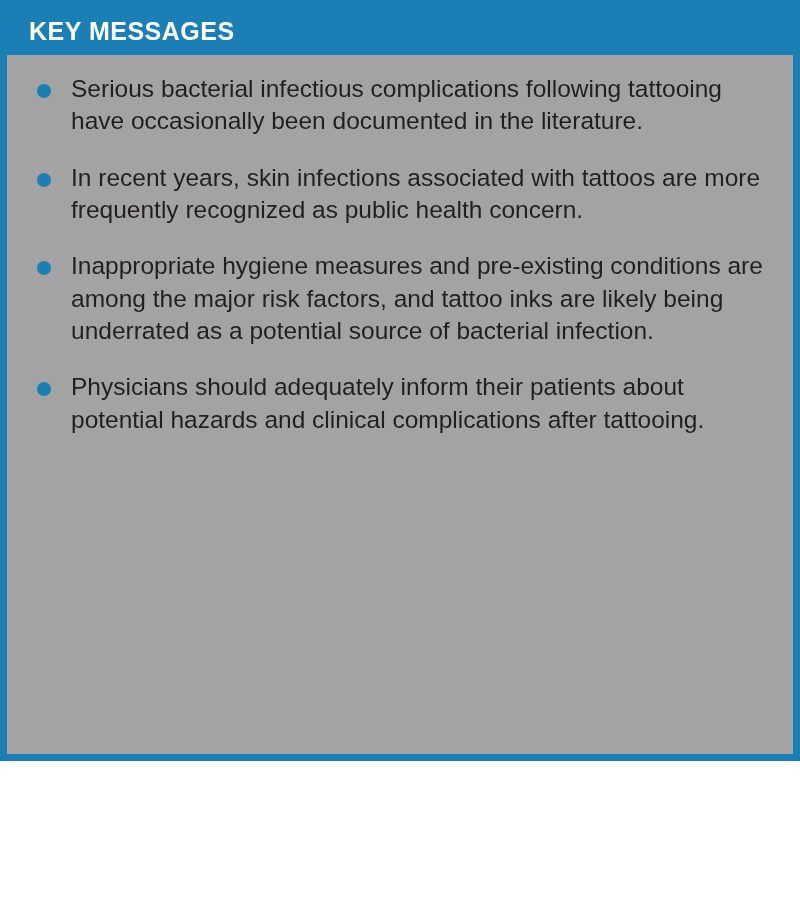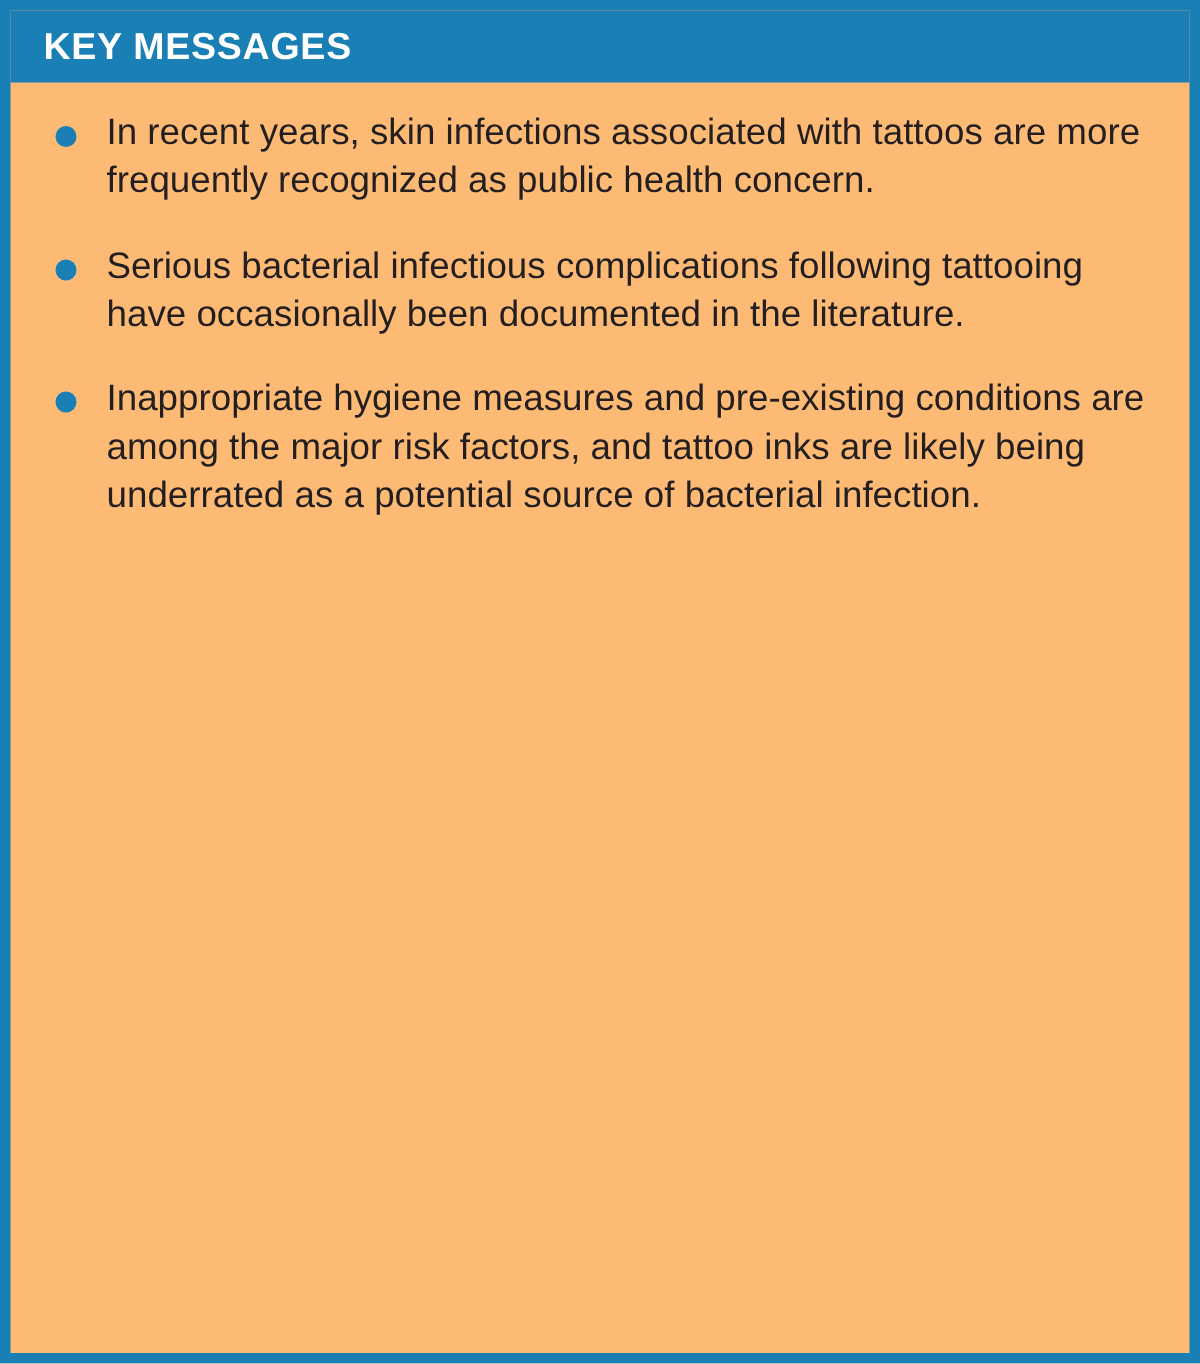--- a/index.html
+++ b/index.html
@@ -8,24 +8,24 @@
     background: #ffffff;
   }
   body {
     width: 800px;
     height: 909px;
     font-family: "Liberation Sans", sans-serif;
     overflow: hidden;
   }
   .box {
     width: 800px;
-    height: 909px;
+    height: 761px;
     box-sizing: border-box;
     border: 7px solid #1a7fb5;
-    background: #fdba74;
+    background: #a3a3a3;
     display: flex;
     flex-direction: column;
   }
   .box-header {
     background: #1a7fb5;
     color: #ffffff;
     height: 48px;
     display: flex;
     align-items: center;
     padding: 0 0 0 22px;
@@ -79,25 +79,29 @@
 <body>
 
 <div class="box">
   <div class="box-header">
     <span class="title">KEY MESSAGES</span>
   </div>
   <div class="box-body">
     <ul class="messages">
       <li>
         <span class="bullet"></span>
+        <span class="msg-text">Serious bacterial infectious complications following tattooing have occasionally been documented in the literature.</span>
+      </li>
+      <li>
+        <span class="bullet"></span>
         <span class="msg-text">In recent years, skin infections associated with tattoos are more frequently recognized as public health concern.</span>
       </li>
       <li>
         <span class="bullet"></span>
-        <span class="msg-text">Serious bacterial infectious complications following tattooing have occasionally been documented in the literature.</span>
+        <span class="msg-text">Inappropriate hygiene measures and pre-existing conditions are among the major risk factors, and tattoo inks are likely being underrated as a potential source of bacterial infection.</span>
       </li>
       <li>
         <span class="bullet"></span>
-        <span class="msg-text">Inappropriate hygiene measures and pre-existing conditions are among the major risk factors, and tattoo inks are likely being underrated as a potential source of bacterial infection.</span>
+        <span class="msg-text">Physicians should adequately inform their patients about potential hazards and clinical complications after tattooing.</span>
       </li>
     </ul>
   </div>
 </div>
 
 </body></html>

